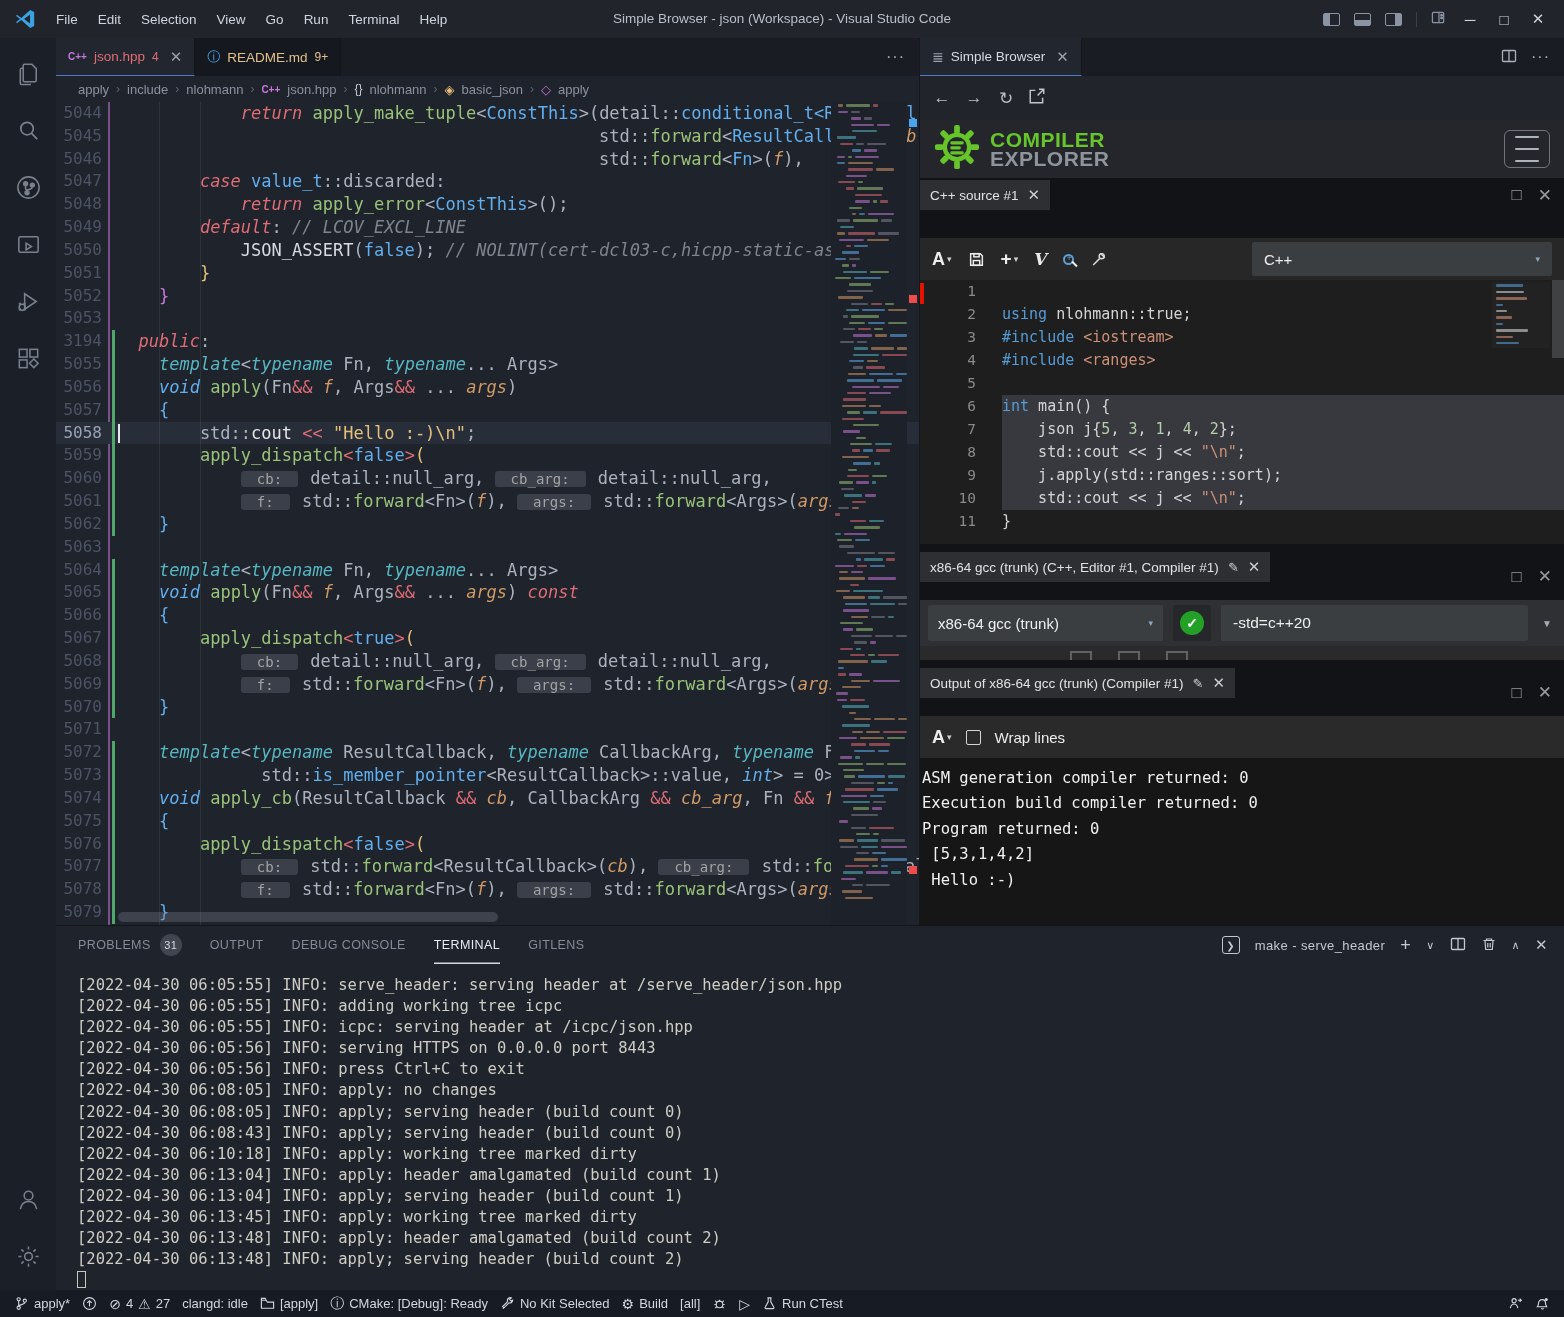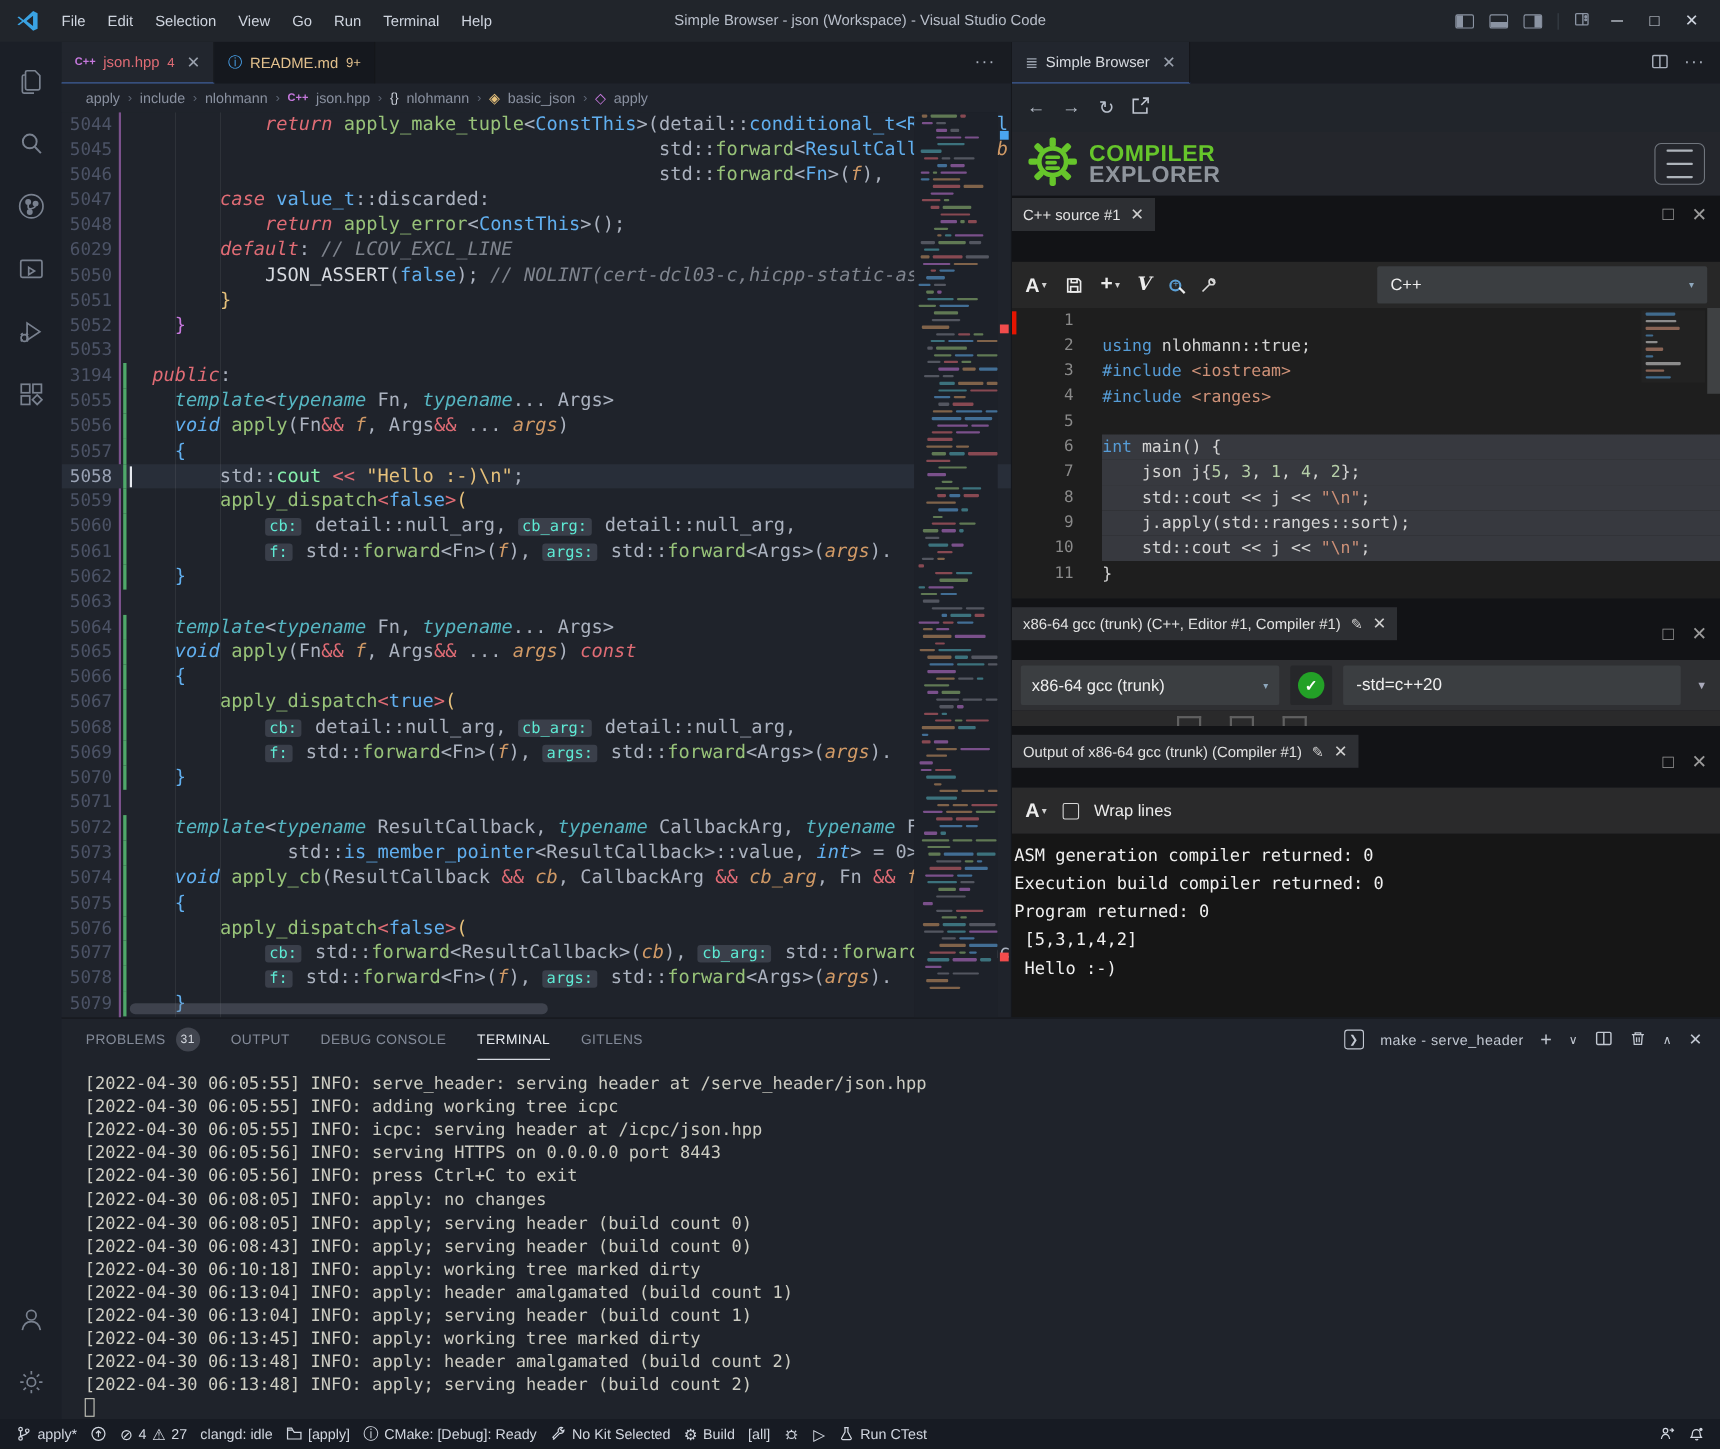--- a/index.html
+++ b/index.html
@@ -43,21 +43,21 @@
   .bc-ic{font-size:12px}
   .codearea{position:relative;flex:1;overflow:hidden;font-family:"DejaVu Sans Mono",monospace;font-size:17px;line-height:22.84px;cursor:text}
   .crow{display:flex;height:22.84px;position:relative;white-space:pre}
   .crow.cur{background:#282e39}
   .ln{flex:0 0 46px;text-align:right;color:#4c5366;font-size:16px}
   .crow.cur .ln{color:#9aa3b5}
   .gitgut{flex:0 0 16px;position:relative}
   .gitgut.add::before{content:"";position:absolute;left:10px;top:0;bottom:0;width:3px;background:#4fa86a}
   .lc{white-space:pre;position:relative}
   .caret{position:absolute;left:62px;top:2px;width:2px;height:19px;background:#e6e9ef}
-  .hintchip{background:#3a3f4a;color:#5eead4;border-radius:3px;padding:0 4px;font-size:14px;margin:0 2px 0 0}
+  .hintchip{background:#3a3f4a;color:#a3a3a3;border-radius:3px;padding:0 16px;font-size:14px;margin:0 2px 0 0}
   .guide{position:absolute;top:0;bottom:0;width:1px;background:rgba(255,255,255,.07)}
   .gitline{position:absolute;top:0;bottom:0;left:52px;width:2px;background:rgba(198,120,221,.55)}
   .minimap{position:absolute;right:12px;top:0;bottom:0;width:76px;background:#1d2129;overflow:hidden}
   .mrow{height:4px;margin:2.4px 0 0 4px;display:flex;gap:3px}
   .mseg{height:2.4px;border-radius:1px}
   .ruler{position:absolute;right:0;top:0;bottom:0;width:12px}
   .rmark{position:absolute;left:2px;width:8px;height:8px}
   .hscroll{position:absolute;left:62px;bottom:3px;width:380px;height:10px;background:rgba(121,126,140,.35);border-radius:5px}
   
   .eg-right{flex:1;display:flex;flex-direction:column;background:#1f232b;min-width:0}
@@ -123,21 +123,21 @@
   .term{flex:1;font-family:"DejaVu Sans Mono",monospace;font-size:15.5px;line-height:21.1px;color:#cdcdc3;padding:11px 0 0 21px;white-space:pre;overflow:hidden;cursor:text}
   .tcursor{display:inline-block;width:9px;height:17px;border:1px solid #c8c8be;vertical-align:-3px}
   
   .statusbar{height:27px;background:#171b23;display:flex;align-items:center;font-size:13px;color:#d2d7e0;padding:0 8px;flex:0 0 27px}
   .sb-item{display:flex;align-items:center;gap:5px;padding:0 6px;height:100%}
   .sb-item svg{width:15px;height:15px}
   .sb-right{margin-left:auto;display:flex;height:100%}
   .uicon{font-size:14px}
   
   .cl-p{color:#abb2bf}.cl-k{color:#e06c75;font-style:italic}.cl-t{color:#56b6c2;font-style:italic}
-  .cl-b{color:#61afef;font-style:italic}.cl-f{color:#98c379}.cl-y{color:#61afef}.cl-c{color:#86efac}
+  .cl-b{color:#61afef;font-style:italic}.cl-f{color:#98c379}.cl-y{color:#61afef}.cl-c{color:#e5e5e5}
   .cl-o{color:#e06c75}.cl-a{color:#d19a66;font-style:italic}.cl-s{color:#e5c07b}
   .cl-m{color:#7f848e;font-style:italic}.cl-w{color:#d7dae0}.cl-g{color:#e5c07b}.cl-u{color:#c678dd}.cl-v{color:#61afef}
   .cl-gb{color:#569cd6}.cl-gw{color:#d4d4d4}.cl-go{color:#ce9178}.cl-gg{color:#b5cea8}
   .cl-gl{color:#ce9178;text-decoration:underline}
 </style>
 </head>
 <body>
 
 <div class="app">
 
@@ -281,21 +281,21 @@
               <span>apply</span>
             </div>
           <div class="codearea" id="codearea">
             <div class="gitline"></div>
             <div id="codelines">
                 <div class="crow"><span class="ln">5044</span><span class="gitgut"></span><span class="lc"><span class="cl-p">            </span><span class="cl-k">return</span><span class="cl-p"> </span><span class="cl-f">apply_make_tuple</span><span class="cl-p">&lt;</span><span class="cl-y">ConstThis</span><span class="cl-p">&gt;(</span><span class="cl-p">detail::</span><span class="cl-y">conditional_t&lt;ResultCal</span></span></div>
                 <div class="crow"><span class="ln">5045</span><span class="gitgut"></span><span class="lc"><span class="cl-p">                                               std::</span><span class="cl-f">forward</span><span class="cl-p">&lt;</span><span class="cl-y">ResultCallback</span><span class="cl-p">&gt;(</span><span class="cl-a">cb</span><span class="cl-p">),</span></span></div>
                 <div class="crow"><span class="ln">5046</span><span class="gitgut"></span><span class="lc"><span class="cl-p">                                               std::</span><span class="cl-f">forward</span><span class="cl-p">&lt;</span><span class="cl-y">Fn</span><span class="cl-p">&gt;(</span><span class="cl-a">f</span><span class="cl-p">),</span></span></div>
                 <div class="crow"><span class="ln">5047</span><span class="gitgut"></span><span class="lc"><span class="cl-p">        </span><span class="cl-k">case</span><span class="cl-p"> </span><span class="cl-y">value_t</span><span class="cl-p">::discarded:</span></span></div>
                 <div class="crow"><span class="ln">5048</span><span class="gitgut"></span><span class="lc"><span class="cl-p">            </span><span class="cl-k">return</span><span class="cl-p"> </span><span class="cl-f">apply_error</span><span class="cl-p">&lt;</span><span class="cl-y">ConstThis</span><span class="cl-p">&gt;();</span></span></div>
-                <div class="crow"><span class="ln">6029</span><span class="gitgut"></span><span class="lc"><span class="cl-p">        </span><span class="cl-k">default</span><span class="cl-p">: </span><span class="cl-m">// LCOV_EXCL_LINE</span></span></div>
+                <div class="crow"><span class="ln">5049</span><span class="gitgut"></span><span class="lc"><span class="cl-p">        </span><span class="cl-k">default</span><span class="cl-p">: </span><span class="cl-m">// LCOV_EXCL_LINE</span></span></div>
                 <div class="crow"><span class="ln">5050</span><span class="gitgut"></span><span class="lc"><span class="cl-p">            </span><span class="cl-w">JSON_ASSERT</span><span class="cl-p">(</span><span class="cl-y">false</span><span class="cl-p">); </span><span class="cl-m">// NOLINT(cert-dcl03-c,hicpp-static-assert)</span></span></div>
                 <div class="crow"><span class="ln">5051</span><span class="gitgut"></span><span class="lc"><span class="cl-p">        </span><span class="cl-g">}</span></span></div>
                 <div class="crow"><span class="ln">5052</span><span class="gitgut"></span><span class="lc"><span class="cl-p">    </span><span class="cl-u">}</span></span></div>
                 <div class="crow"><span class="ln">5053</span><span class="gitgut"></span><span class="lc"></span></div>
                 <div class="crow"><span class="ln">3194</span><span class="gitgut add"></span><span class="lc"><span class="cl-p">  </span><span class="cl-k">public</span><span class="cl-p">:</span></span></div>
                 <div class="crow"><span class="ln">5055</span><span class="gitgut add"></span><span class="lc"><span class="cl-p">    </span><span class="cl-t">template</span><span class="cl-p">&lt;</span><span class="cl-t">typename</span><span class="cl-p"> Fn, </span><span class="cl-t">typename</span><span class="cl-p">... Args&gt;</span></span></div>
                 <div class="crow"><span class="ln">5056</span><span class="gitgut add"></span><span class="lc"><span class="cl-p">    </span><span class="cl-b">void</span><span class="cl-p"> </span><span class="cl-f">apply</span><span class="cl-p">(Fn</span><span class="cl-o">&amp;&amp;</span><span class="cl-p"> </span><span class="cl-a">f</span><span class="cl-p">, Args</span><span class="cl-o">&amp;&amp;</span><span class="cl-p"> ... </span><span class="cl-a">args</span><span class="cl-p">)</span></span></div>
                 <div class="crow"><span class="ln">5057</span><span class="gitgut add"></span><span class="lc"><span class="cl-p">    </span><span class="cl-v">{</span></span></div>
                 <div class="crow cur"><span class="ln">5058</span><span class="gitgut add"></span><span class="lc"><span class="cl-p">        std::</span><span class="cl-c">cout</span><span class="cl-p"> </span><span class="cl-o">&lt;&lt;</span><span class="cl-p"> </span><span class="cl-s">"Hello :-)\n"</span><span class="cl-p">;</span></span><span class="caret"></span></div>
                 <div class="crow"><span class="ln">5059</span><span class="gitgut add"></span><span class="lc"><span class="cl-p">        </span><span class="cl-f">apply_dispatch</span><span class="cl-o">&lt;</span><span class="cl-y">false</span><span class="cl-o">&gt;</span><span class="cl-g">(</span></span></div>

